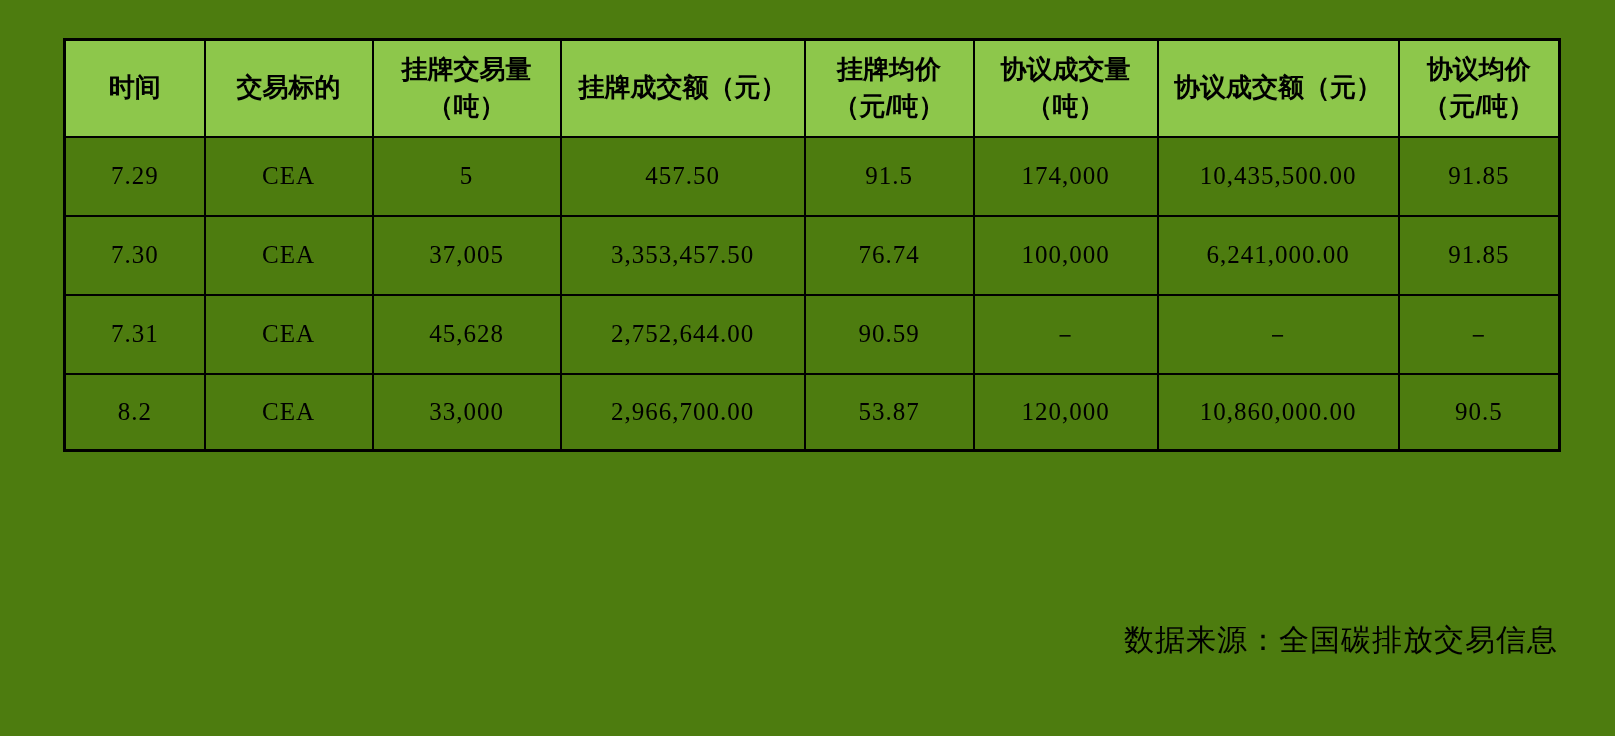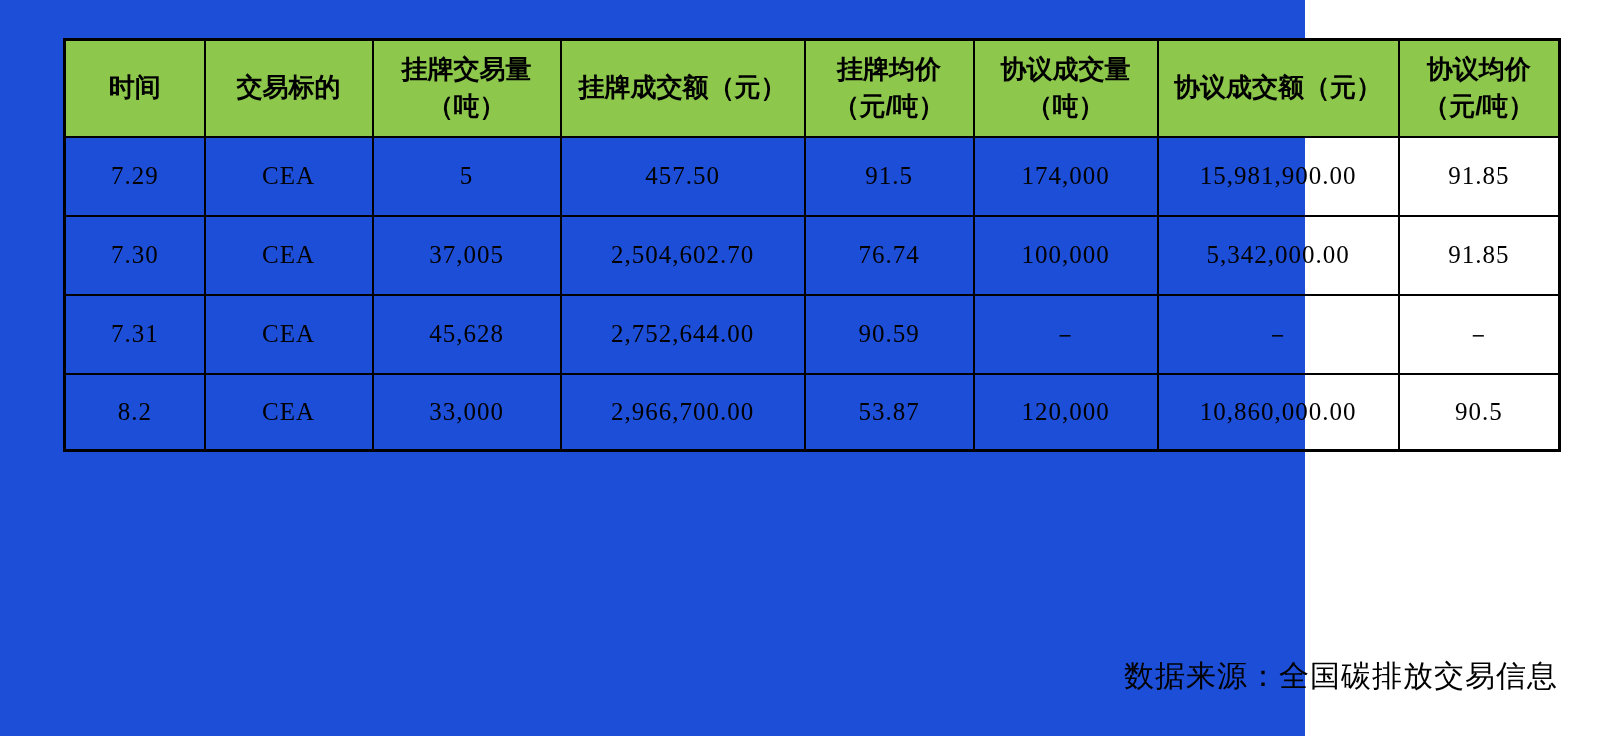--- a/index.html
+++ b/index.html
@@ -7,23 +7,23 @@
     padding: 0;
     background: #ffffff;
     width: 1615px;
     height: 736px;
     overflow: hidden;
     font-family: "Liberation Serif", "DejaVu Serif", serif;
     color: #000000;
   }
   .stage {
     position: relative;
-    width: 1305px;
+    width: 1615px;
     height: 736px;
-    background: #1d4ed8;
+    background: #4d7c0f;
   }
   table.data-table {
     position: absolute;
     left: 63px;
     top: 38px;
     width: 1495px;
     border-collapse: collapse;
     table-layout: fixed;
     border: 3px solid #000000;
   }
@@ -53,21 +53,21 @@
     white-space: pre-line;
   }
   table.data-table td {
     font-family: "Liberation Serif", "DejaVu Serif", serif;
     font-size: 25px;
     letter-spacing: 1px;
   }
   .source-note {
     position: absolute;
     left: 63px;
-    top: 656px;
+    top: 620px;
     width: 1495px;
     text-align: right;
     font-family: "Liberation Serif", "DejaVu Serif", serif;
     font-size: 30px;
     letter-spacing: 1px;
     color: #000000;
   }
 </style>
 </head>
 <body>
@@ -102,31 +102,31 @@
       </tr>
     </thead>
     <tbody>
       <tr>
         <td>7.29</td>
         <td>CEA</td>
         <td>5</td>
         <td>457.50</td>
         <td>91.5</td>
         <td>174,000</td>
-        <td>15,981,900.00</td>
+        <td>10,435,500.00</td>
         <td>91.85</td>
       </tr>
       <tr>
         <td>7.30</td>
         <td>CEA</td>
         <td>37,005</td>
-        <td>2,504,602.70</td>
+        <td>3,353,457.50</td>
         <td>76.74</td>
         <td>100,000</td>
-        <td>5,342,000.00</td>
+        <td>6,241,000.00</td>
         <td>91.85</td>
       </tr>
       <tr>
         <td>7.31</td>
         <td>CEA</td>
         <td>45,628</td>
         <td>2,752,644.00</td>
         <td>90.59</td>
         <td>－</td>
         <td>－</td>

